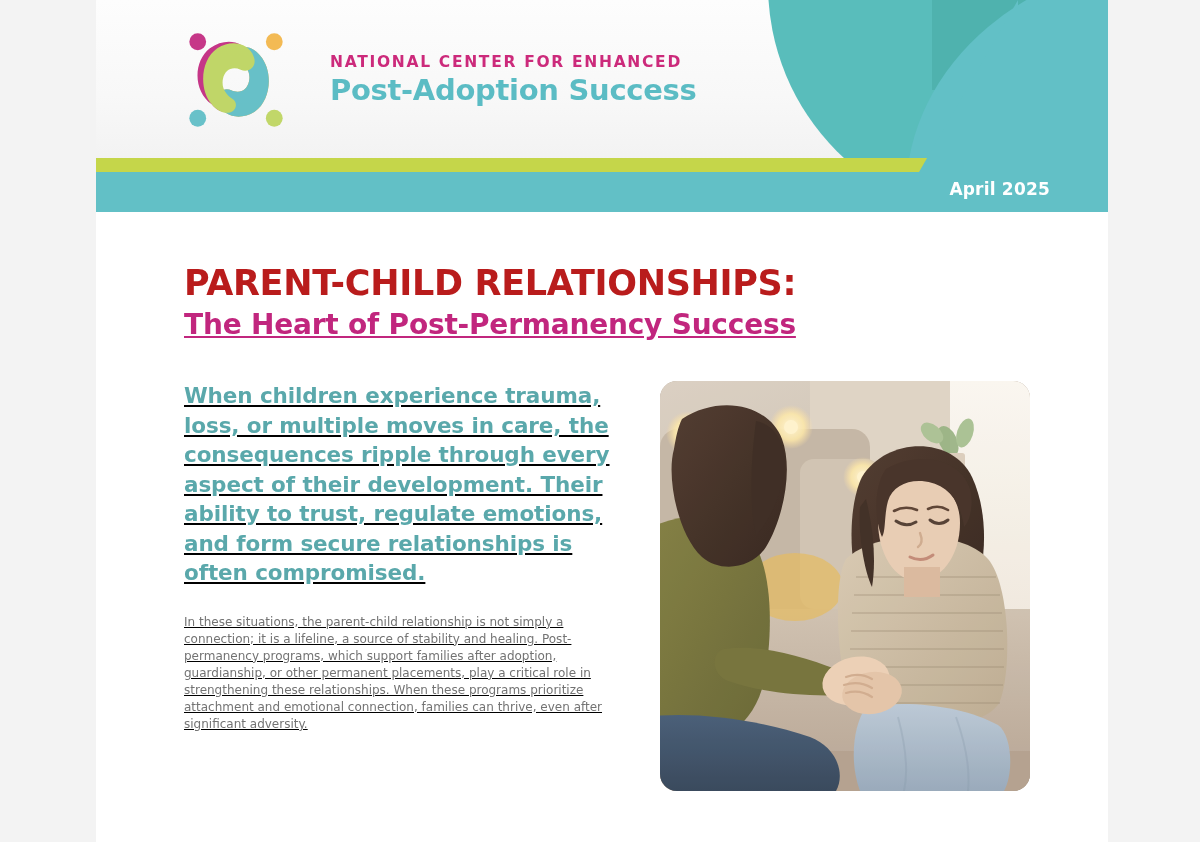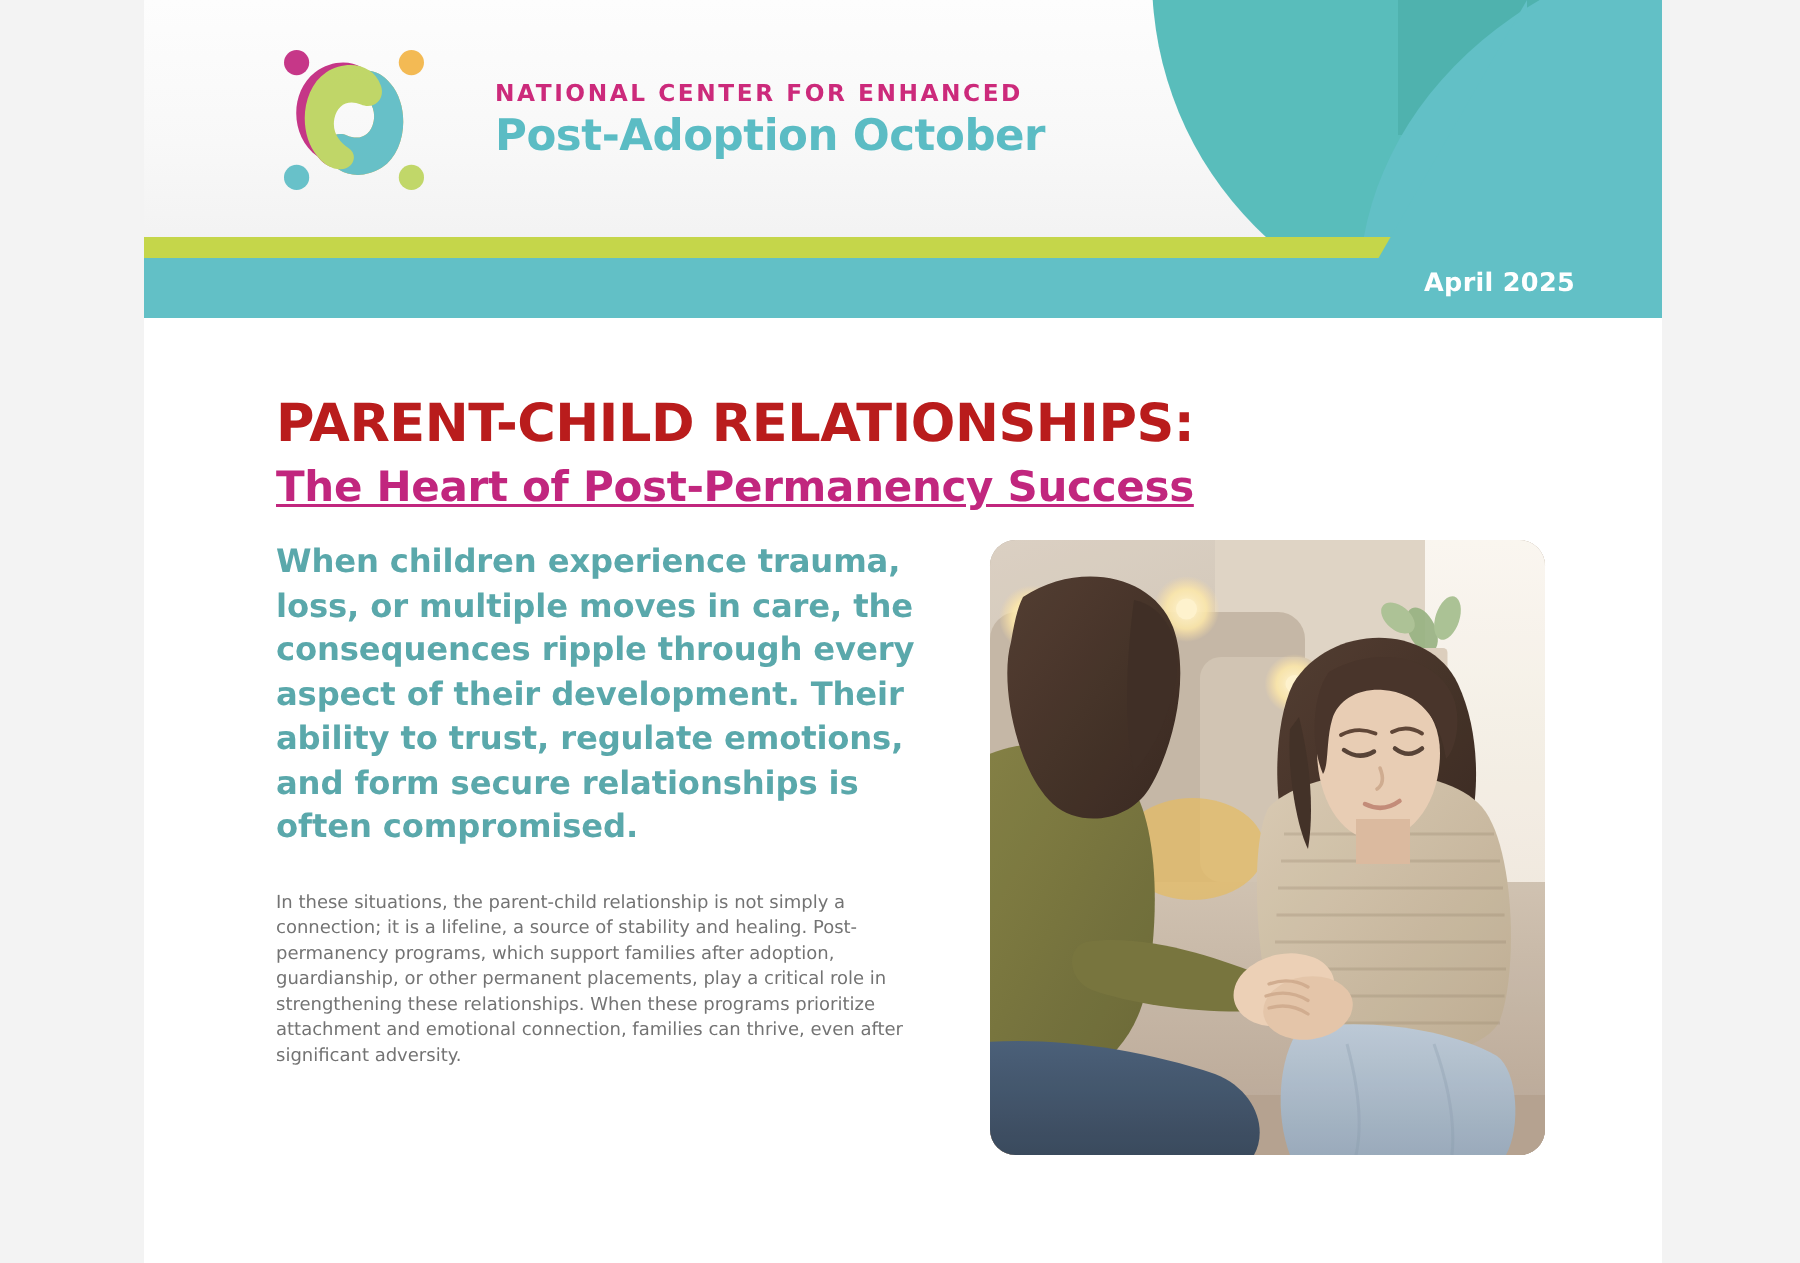--- a/index.html
+++ b/index.html
@@ -153,22 +153,23 @@
     font-weight: bold;
     letter-spacing: -0.2px;
     margin: 0;
     line-height: 1.15;
     text-decoration: underline;
   }
 
   .two-col {
     display: flex;
     gap: 34px;
-    margin-top: 19px;
+    margin-top: 40px;
     align-items: flex-start;
+    text-decoration: underline;
   }
   .col-text { width: 442px; flex: 0 0 442px; }
 
   .lead {
     color: #5aa8ab;
     font-size: 21.5px;
     font-weight: bold;
     line-height: 1.37;
     margin: 0 0 26px 0;
     letter-spacing: -0.1px;
@@ -221,21 +222,21 @@
 
           <path d="M86 36 C100 52 98 84 80 96 C64 106 46 101 41 87 C37 77 46 69 55 73 C64 77 72 73 74 63 C76 53 70 46 64 42 C56 37 61 25 72 27 C78 28 83 32 86 36 Z" fill="#bcd45c" transform="rotate(180 60 61)"></path>
         </g>
         <circle cx="19" cy="19" r="9" fill="#c1267e" opacity="0.92"></circle>
         <circle cx="101" cy="19" r="9" fill="#f2b445" opacity="0.92"></circle>
         <circle cx="19" cy="101" r="9" fill="#5bbcc4" opacity="0.92"></circle>
         <circle cx="101" cy="101" r="9" fill="#bcd45c" opacity="0.92"></circle>
       </svg>
       <div class="logo-words">
         <span class="logo-line1">NATIONAL CENTER FOR ENHANCED</span>
-        <span class="logo-line2">Post-Adoption October</span>
+        <span class="logo-line2">Post-Adoption Success</span>
       </div>
     </div>
   </div>
 
   <div class="content">
 
     <h1 class="title-main">PARENT-CHILD RELATIONSHIPS:</h1>
     <h2 class="title-sub">The Heart of Post-Permanency Success</h2>
 
     <div class="two-col">

